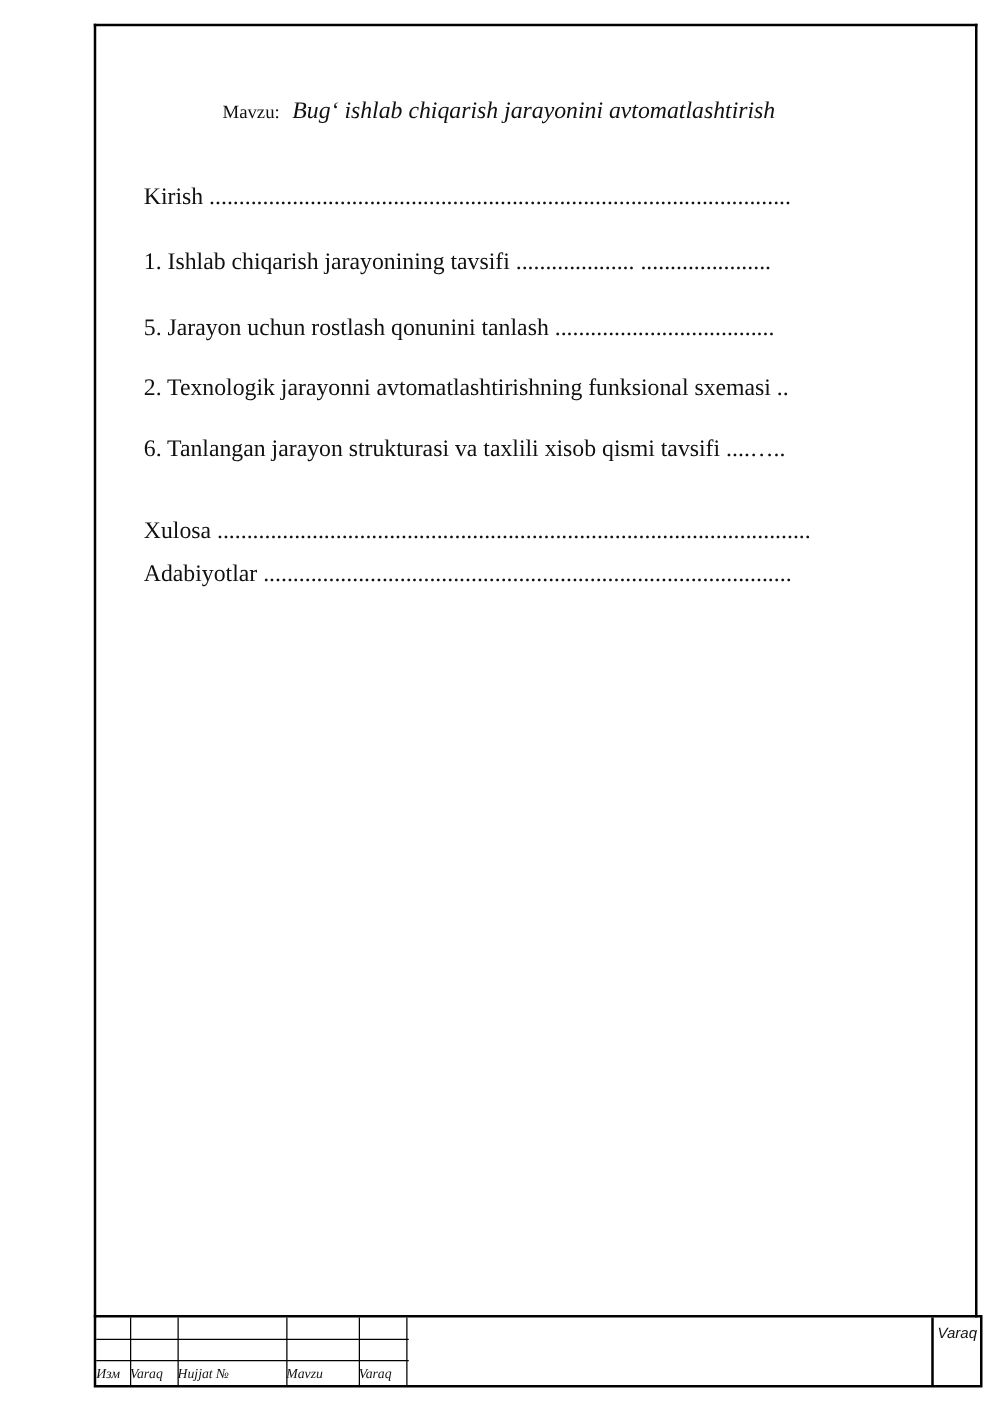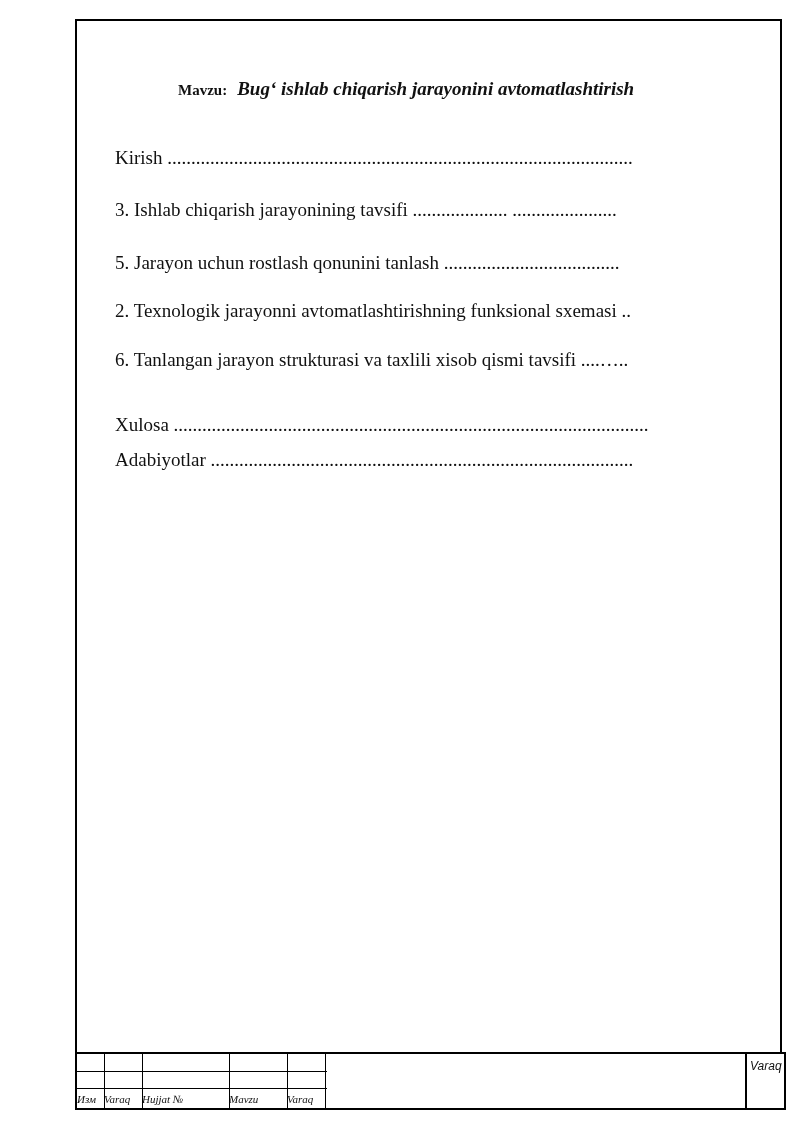--- a/index.html
+++ b/index.html
@@ -1,22 +1,22 @@
 <!DOCTYPE html>
 <html><head>
   <meta charset="utf-8">
   <style>
     html, body { margin: 0; padding: 0; background: #ffffff; }
     body { width: 800px; height: 1131px; position: relative; overflow: hidden;
            font-family: "Liberation Serif", serif; color: #111; }
     .frame { position: absolute; left: 75px; top: 19px; width: 703px; height: 1033px;
              border: 2px solid #000; border-bottom: none; box-sizing: content-box; }
     .title { position: absolute; left: 178px; top: 78px; white-space: nowrap; }
-    .title .label { font-weight: bold; font-size: 15px; }
-    .title .topic { font-weight: bold; font-style: italic; font-size: 19px; margin-left: 6px; }
+    .title .label { font-weight: normal; font-size: 15px; }
+    .title .topic { font-weight: normal; font-style: italic; font-size: 19px; margin-left: 6px; }
     .toc { position: absolute; left: 115px; font-size: 19px; white-space: nowrap; }
     .stamp { position: absolute; left: 75px; top: 1052px; width: 707px; height: 54px;
              border: 2px solid #000; box-sizing: content-box; }
     .stamp .col { position: absolute; top: 0; bottom: 0; border-right: 1.5px solid #000; }
     .stamp .hline { position: absolute; left: 0; width: 250px; border-top: 1.5px solid #000; }
     .stamp .cell-label { position: absolute; bottom: 0; height: 17px; font-size: 11px;
              font-style: italic; text-align: left; line-height: 17px; }
     .stamp .varaq-box { position: absolute; right: 0; top: 0; bottom: 0; width: 37px;
              border-left: 2px solid #000; }
     .stamp .varaq-label { font-family: "Liberation Sans", sans-serif; font-style: italic;
@@ -26,21 +26,21 @@
 <body>
 
 <div class="frame"></div>
 
 <div class="title">
   <span class="label">Mavzu:</span>
   <span class="topic">Bug‘ ishlab chiqarish jarayonini avtomatlashtirish</span>
 </div>
 
 <div class="toc" style="top:147px">Kirish ..................................................................................................</div>
-<div class="toc" style="top:199px">3. Ishlab chiqarish jarayonining tavsifi .................... ......................</div>
+<div class="toc" style="top:199px">1. Ishlab chiqarish jarayonining tavsifi .................... ......................</div>
 <div class="toc" style="top:252px">5. Jarayon uchun rostlash qonunini tanlash .....................................</div>
 <div class="toc" style="top:300px">2. Texnologik jarayonni avtomatlashtirishning funksional sxemasi  ..</div>
 <div class="toc" style="top:349px">6. Tanlangan jarayon strukturasi va taxlili xisob qismi tavsifi ....…..</div>
 <div class="toc" style="top:414px">Xulosa  ....................................................................................................</div>
 <div class="toc" style="top:449px">Adabiyotlar  .........................................................................................</div>
 
 <div class="stamp">
   <div class="hline" style="top:17px"></div>
   <div class="hline" style="top:34px"></div>
   <div class="col" style="left:0; width:27px"></div>

